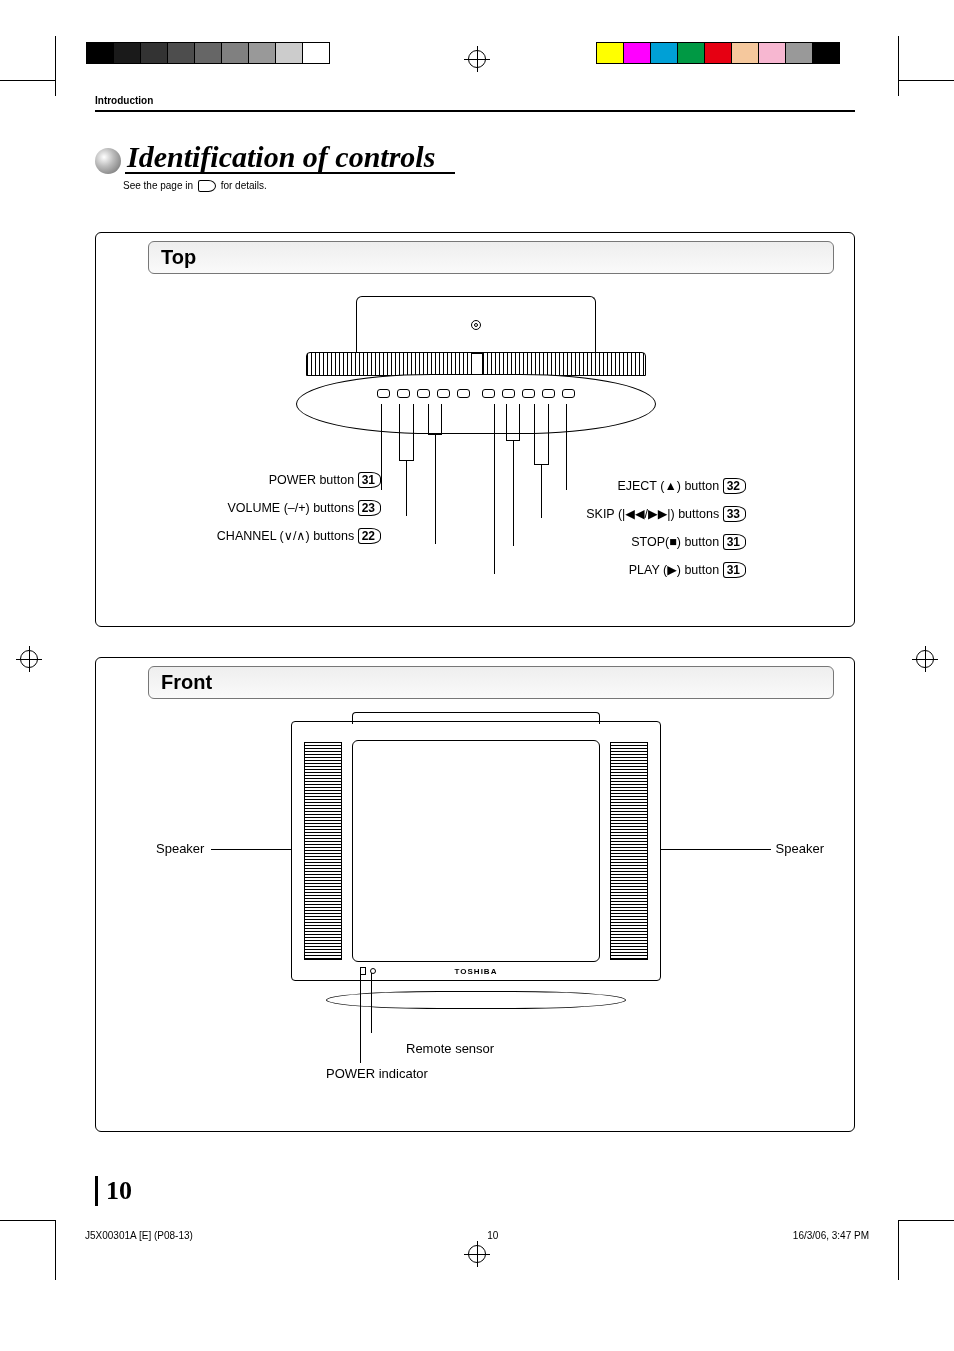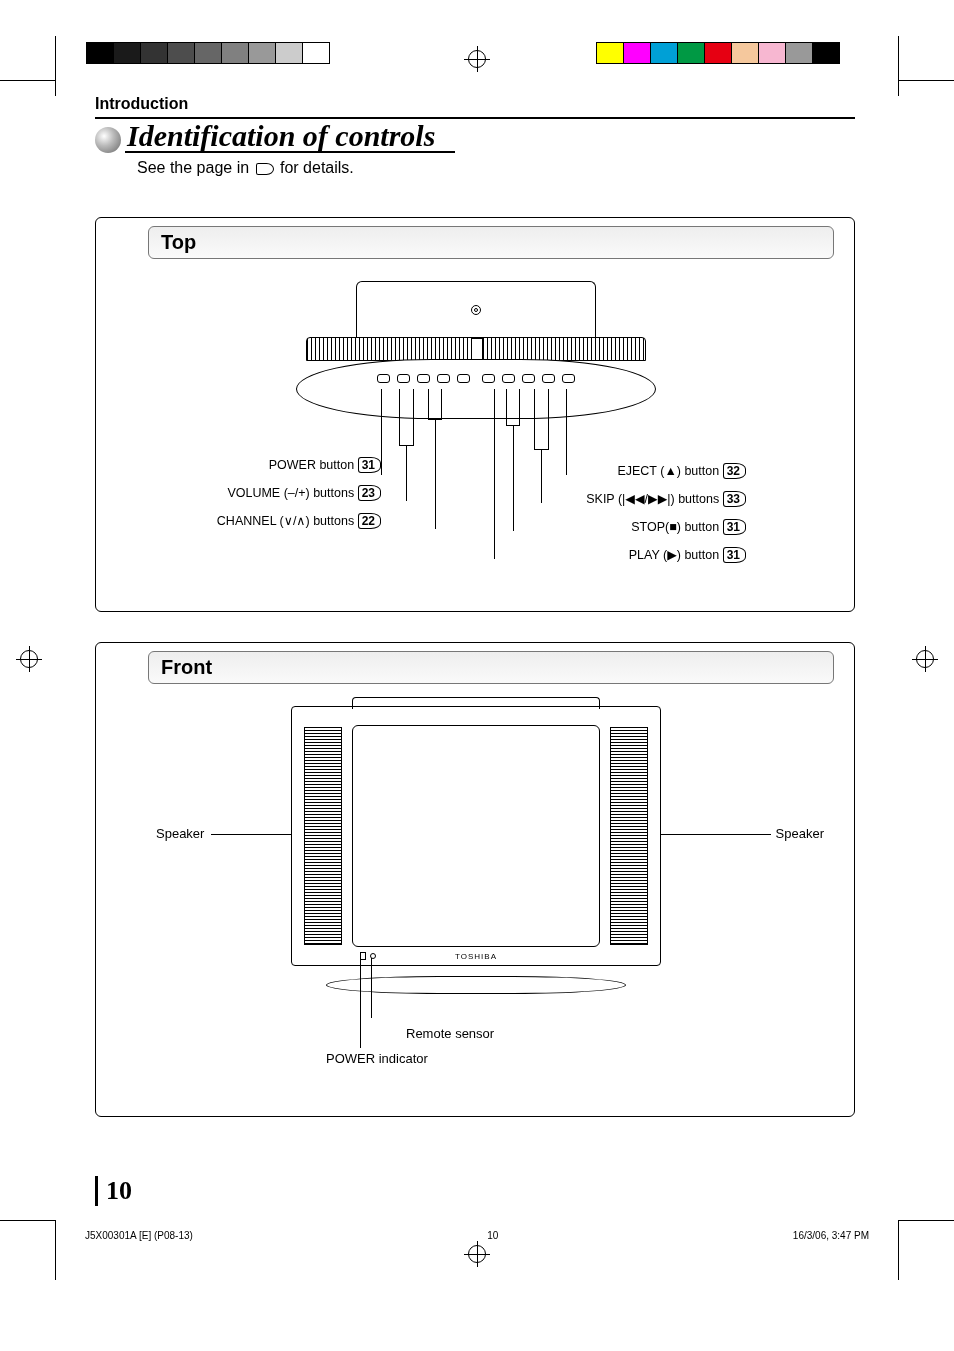--- a/index.html
+++ b/index.html
@@ -46,39 +46,40 @@
 
   .page {
     position: absolute;
     left: 95px; top: 95px;
     width: 760px;
     color: #000;
   }
   .header-row {
     border-bottom: 2px solid #000;
     padding-bottom: 4px;
+    margin-bottom: 28px;
     display: flex;
     justify-content: space-between;
     font-weight: bold;
-    font-size: 16px;
+    font-size: 10px;
   }
   .title-block { display: flex; align-items: flex-end; }
   .bullet {
     width: 26px; height: 26px; border-radius: 50%;
     background: radial-gradient(circle at 35% 35%, #fff 0, #bbb 40%, #666 100%);
     margin-right: 6px;
   }
   .title {
     font-family: "Times New Roman", Times, serif;
     font-style: italic;
     font-weight: bold;
     font-size: 30px;
   }
   .title-underline { border-bottom: 2px solid #000; width: 330px; margin-top: -2px; margin-left: 30px; margin-bottom: 6px; }
-  .subnote { font-size: 16px; margin-left: 42px; }
+  .subnote { font-size: 10px; margin-left: 28px; }
   .box-icon {
     display: inline-block; width: 18px; height: 12px;
     border: 1px solid #000; border-radius: 3px 10px 10px 3px / 3px 8px 8px 3px;
     vertical-align: middle; margin: 0 2px;
   }
   .panel {
     border: 1.5px solid #000;
     border-radius: 6px;
     padding: 20px 20px 30px;
     margin-bottom: 30px;
@@ -157,21 +158,21 @@
                 repeating-linear-gradient(90deg,#000 0 1px,#fff 1px 3px);
     border:1px solid #000;
   }
   .speaker.l { left: 12px; }
   .speaker.r { right: 12px; }
   .screen {
     position:absolute; left:60px; right:60px; top:18px; bottom:18px;
     border:1.5px solid #000; border-radius:6px;
   }
   .brand { position:absolute; left:50%; bottom:4px; transform:translateX(-50%);
-    font-size:8px; letter-spacing:1px; font-weight:normal;}
+    font-size:8px; letter-spacing:1px; font-weight:bold;}
   .sensor-dot { position:absolute; left:78px; bottom:6px; width:6px;height:6px;border:1px solid #000; border-radius:50%;}
   .pwr-led { position:absolute; left:68px; bottom:5px; width:6px;height:8px;border:1px solid #000;}
   .stand {
     position:absolute; left:210px; top:270px; width:300px; height:18px;
     border:1.5px solid #000; border-radius: 150px/12px; background:#fff;
   }
   .side-label { position:absolute; font-size:13px; }
   .side-label.l { left:40px; top:120px; }
   .side-label.r { right:10px; top:120px; }
   .bottom-labels { position:absolute; left:210px; top:310px; font-size:13px; text-align:left;}

